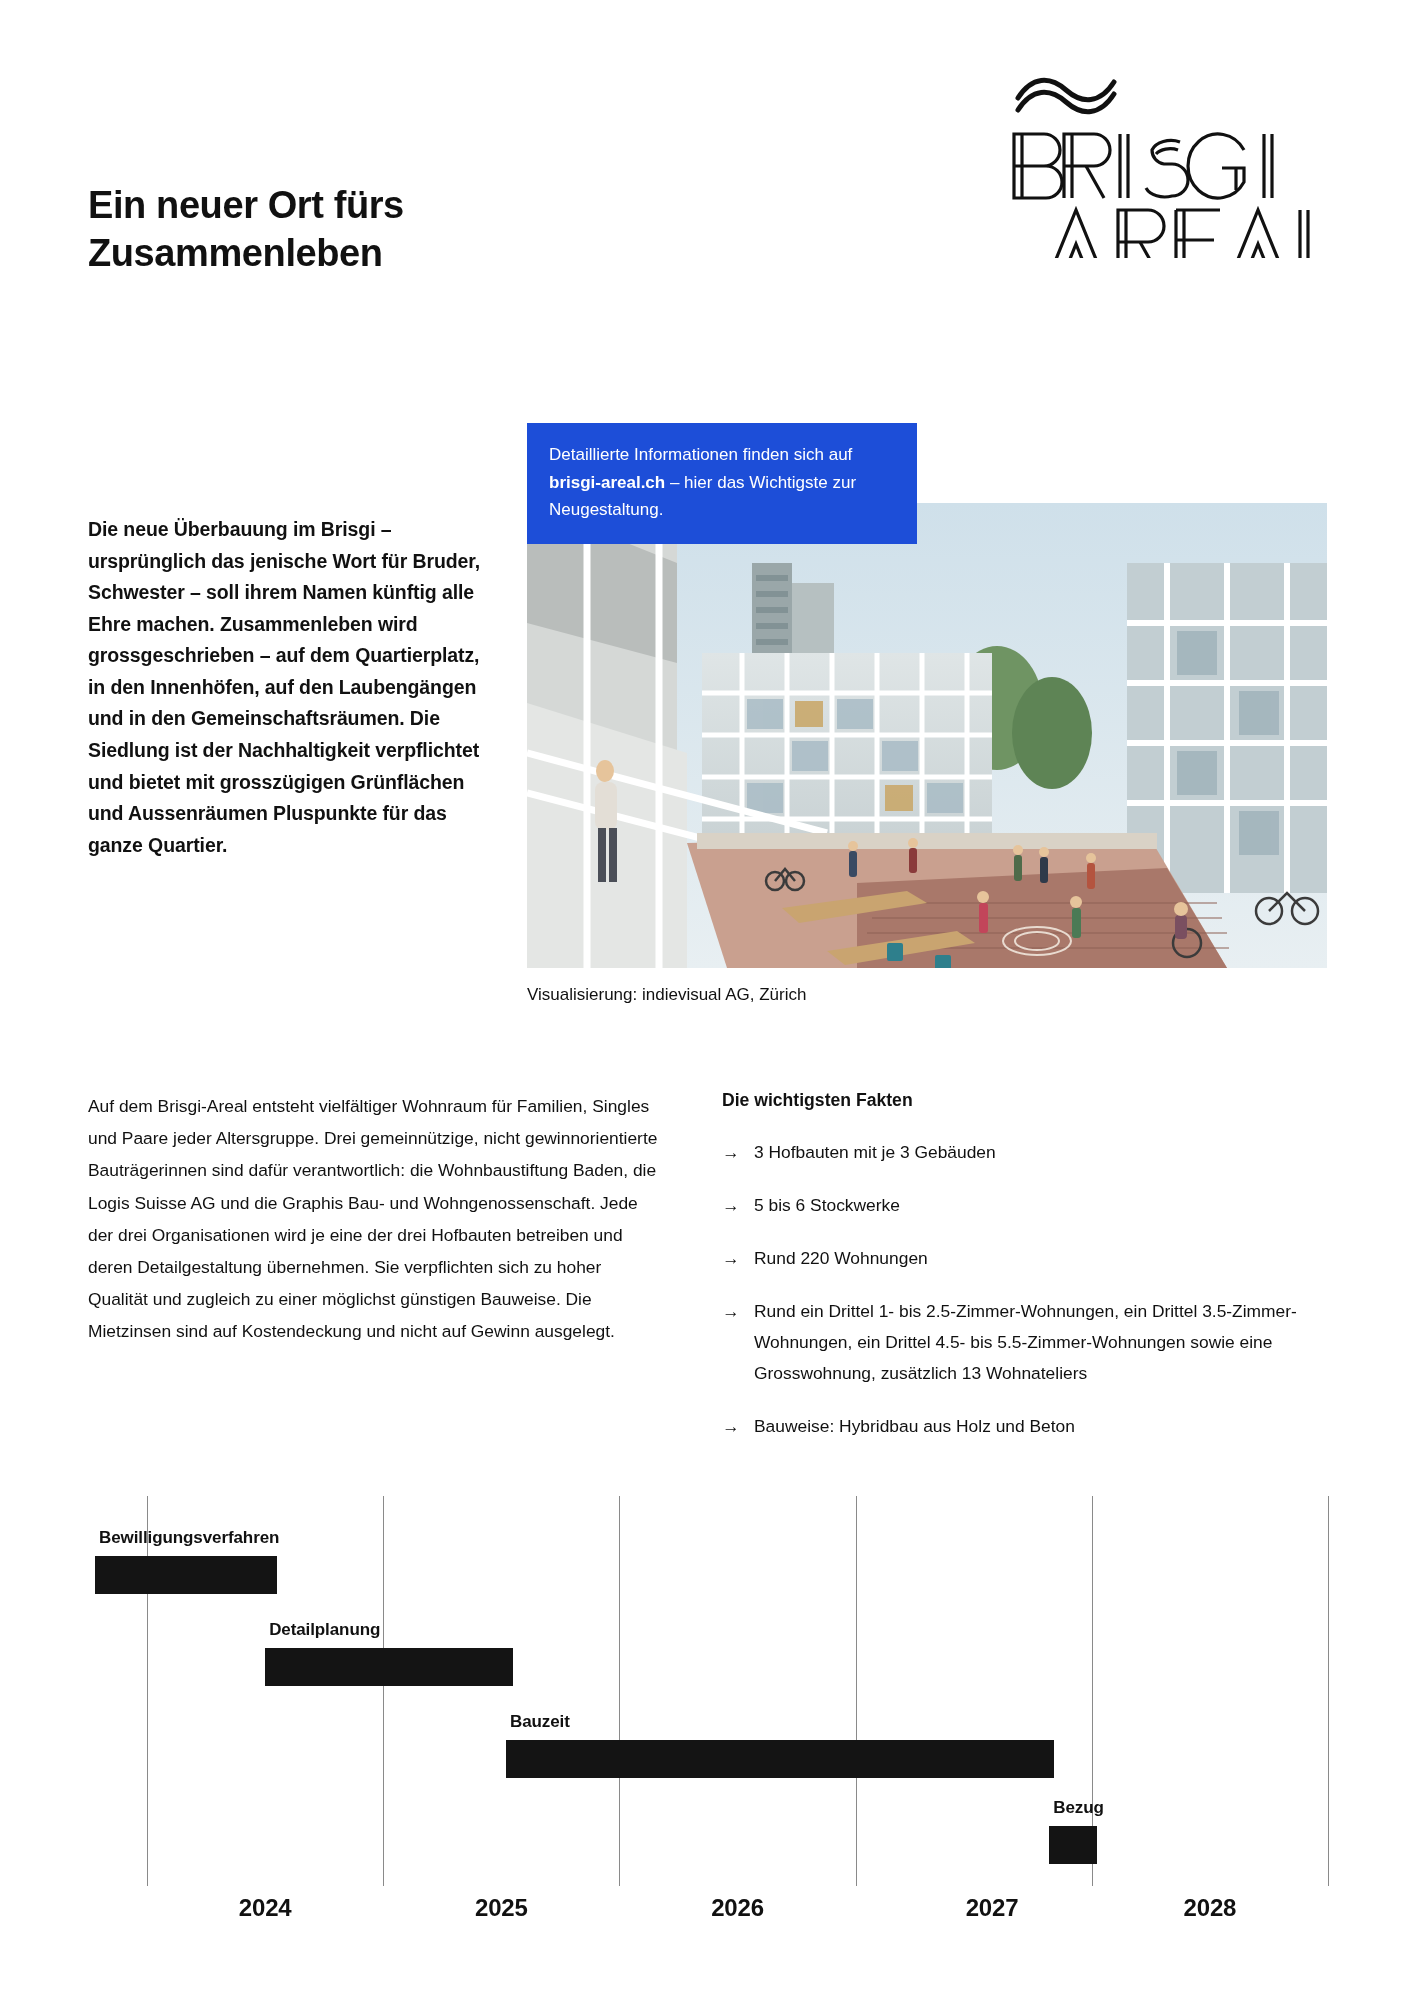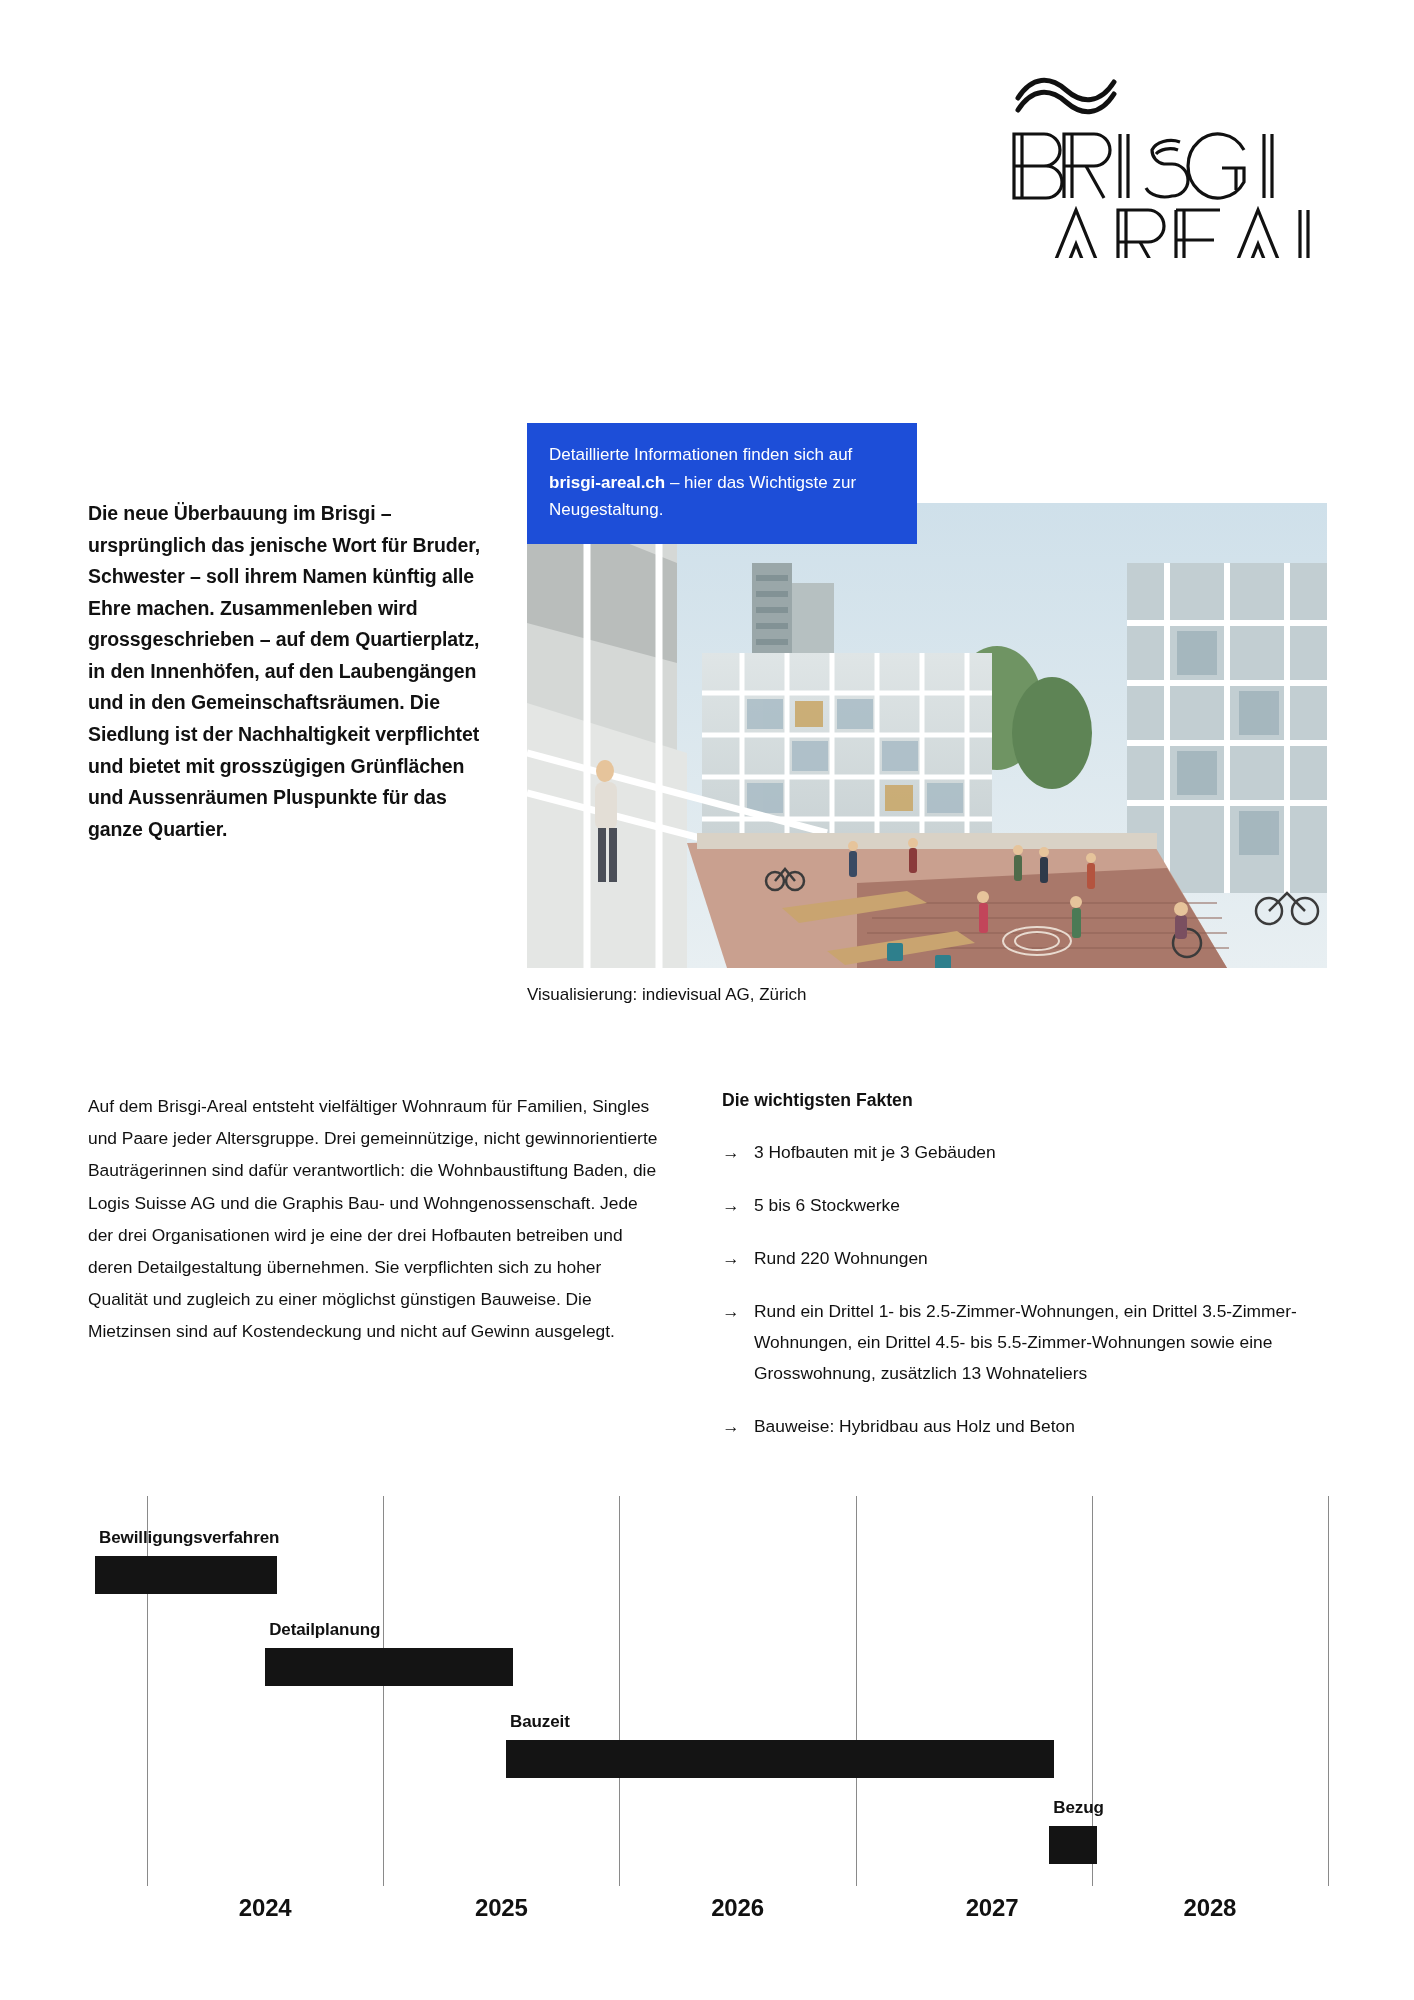--- a/index.html
+++ b/index.html
@@ -20,21 +20,21 @@
     letter-spacing: -0.4px;
   }
   .logo {
     position: absolute; right: 84px; top: 68px;
     width: 320px; height: 190px;
   }
   .logo svg { display: block; width: 100%; height: 100%; }
 
   
   .lead {
-    position: absolute; left: 88px; top: 498px;
+    position: absolute; left: 88px; top: 514px;
     width: 400px;
     font-size: 19.5px; font-weight: bold; line-height: 1.62;
     letter-spacing: -0.1px;
   }
 
   
   .hero-wrap { position: absolute; left: 527px; top: 503px; width: 800px; height: 465px; }
   .hero {
     position: absolute; inset: 0;
     overflow: hidden;
@@ -92,20 +92,21 @@
     font-size: 24px; font-weight: bold;
     transform: translateX(-50%);
     letter-spacing: -0.2px;
   }
 </style>
 </head>
 <body>
 
 <div class="page">
 
+  <h1 class="headline">Ein neuer Ort fürs Zusammenleben</h1>
 
   <div class="logo">
     <svg viewBox="0 0 320 190" xmlns="http://www.w3.org/2000/svg">
       <g fill="none" stroke="#111" stroke-width="5" stroke-linecap="round">
         <path d="M8 30 C 22 8, 40 8, 56 22 C 72 36, 90 36, 104 14"></path>
         <path d="M8 42 C 22 20, 40 20, 56 34 C 72 48, 90 48, 104 26"></path>
       </g>
       <g fill="none" stroke="#111" stroke-width="3.2">
 
         <g transform="translate(2,66)">

